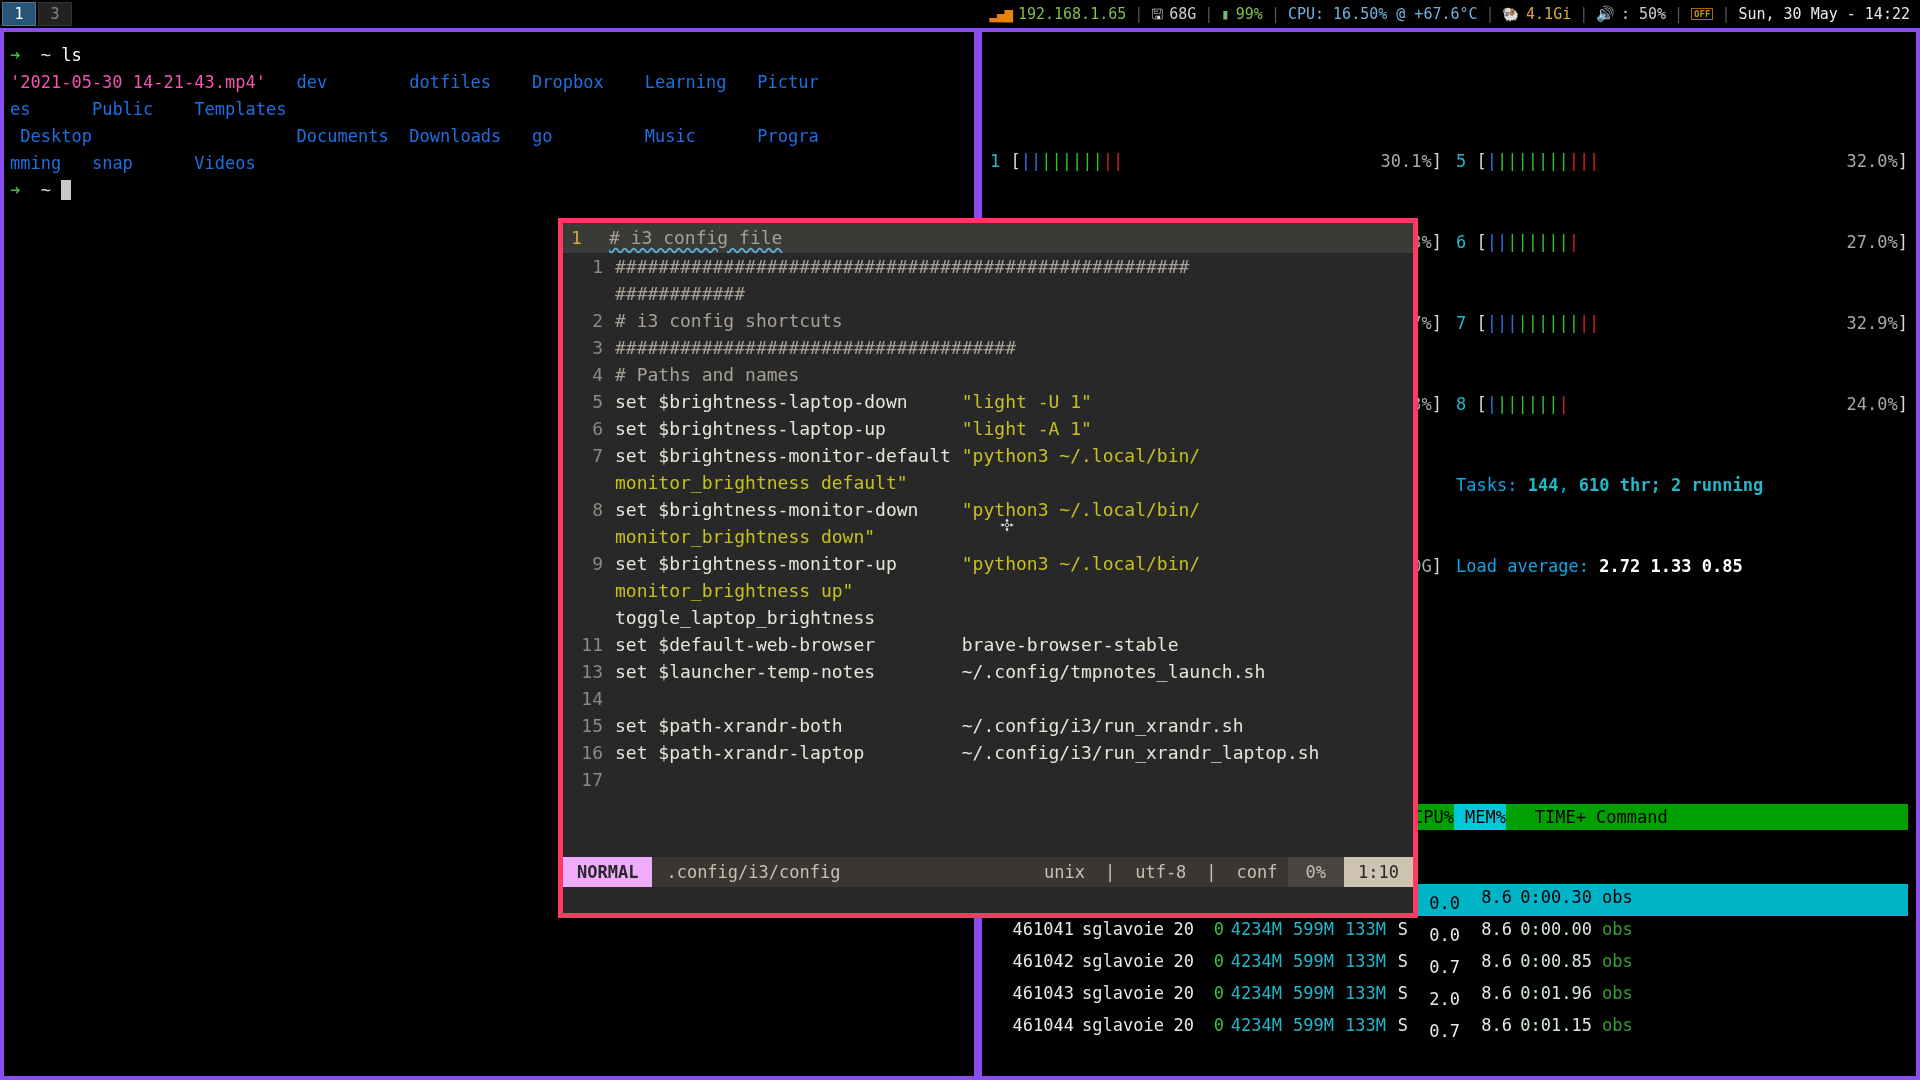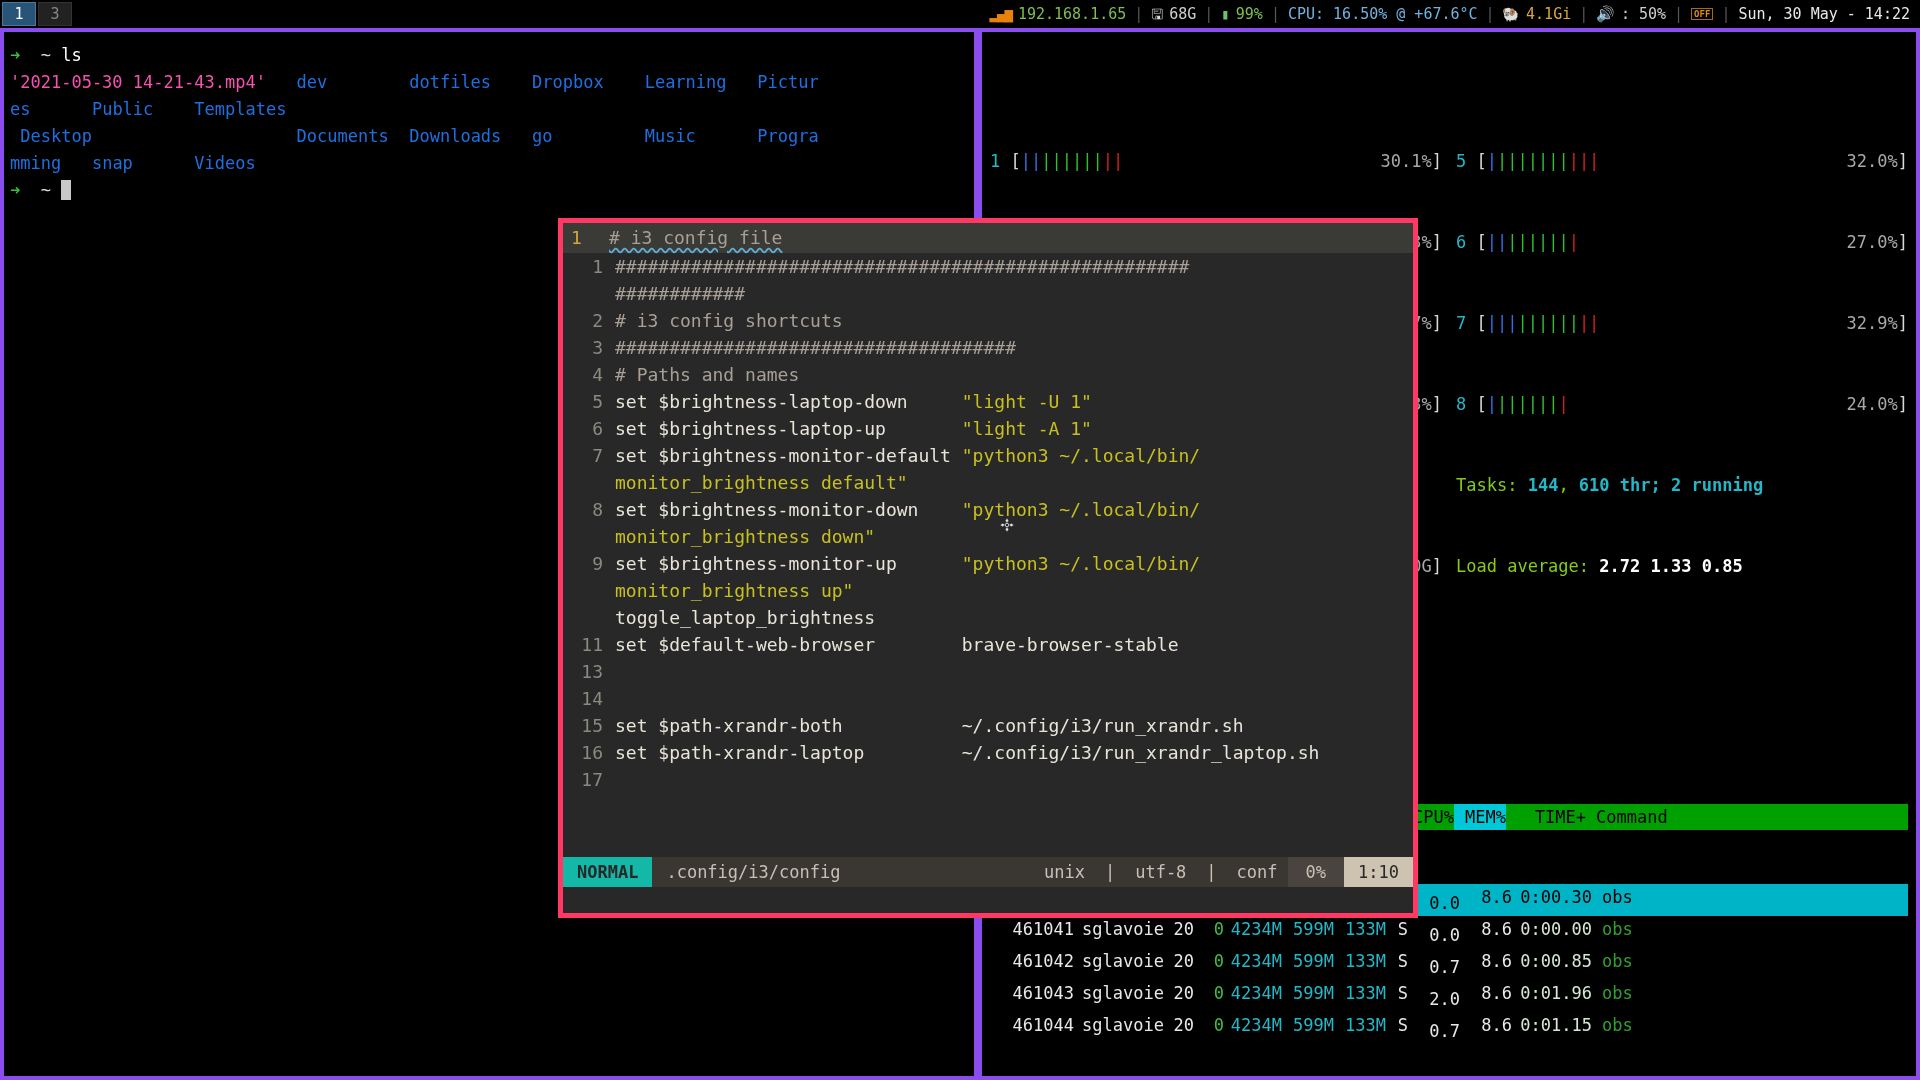--- a/index.html
+++ b/index.html
@@ -89,21 +89,21 @@
   .m-label { color: #23b8c8; }
   .m-brk { color: #d8d8d8; }
   .m-bar { letter-spacing: 0px; }
   .bar-low { color: #2fbf2f; }
   .bar-kern { color: #d02020; }
   .bar-blue { color: #2f6fe8; }
   .bar-yellow { color: #d8d83a; }
   .m-pct { color: #a8a8a8; margin-left: auto; }
   .m-val { color: #d8d83a; }
   .m-grey { color: #a8a8a8; }
-  .stat-label { color: #84cc16; }
+  .stat-label { color: #0ea5e9; }
   .stat-val { color: #23b8c8; font-weight: bold; }
   .stat-num { color: #ffffff; font-weight: bold; }
 
   .proc-head {
     background: #00a000; color: #000000; white-space: pre; font-size: 17px;
     line-height: 26px; display: flex;
   }
   .proc-head .sortcol { background: #00c8d8; }
   .proc-row { white-space: pre; font-size: 17px; line-height: 26px; display: flex; }
   .proc-row.selected { background: #00b4c8; }
@@ -142,21 +142,21 @@
   .cmt { color: #a8a096; }
   .kw  { color: #e8e4d8; }
   .str { color: #c8c020; }
   .spell { text-decoration: underline wavy #5fafd7; text-underline-offset: 3px; }
 
   .ed-status {
     position: absolute; left: 0; right: 0; bottom: 26px; height: 30px;
     display: flex; align-items: center; font-size: 17px;
     background: #3a3632; color: #c8c0b4;
   }
-  .st-mode { background: #14b8a6; color: #282828; font-weight: bold; padding: 0 14px; line-height: 30px; }
+  .st-mode { background: #f0abfc; color: #282828; font-weight: bold; padding: 0 14px; line-height: 30px; }
   .st-file { padding: 0 14px; }
   .st-right { margin-left: auto; display: flex; align-items: center; }
   .st-meta { padding: 0 10px; }
   .st-pct { background: #4a4440; padding: 0 18px; line-height: 30px; }
   .st-pos { background: #cdc3b0; color: #282828; padding: 0 14px; line-height: 30px; }
   .ed-bottom-pad { position: absolute; left:0; right:0; bottom:0; height: 26px; background: #282828; }
 
   .mouse-cursor {
     position: absolute; left: 1000px; top: 518px; z-index: 60;
     width: 14px; height: 14px; pointer-events: none;
@@ -283,21 +283,21 @@
           <div class="ed-line"><span class="ln">5</span><span class="code"><span class="kw">set $brightness-laptop-down     </span><span class="str">"light -U 1"</span></span></div>
           <div class="ed-line"><span class="ln">6</span><span class="code"><span class="kw">set $brightness-laptop-up       </span><span class="str">"light -A 1"</span></span></div>
           <div class="ed-line"><span class="ln">7</span><span class="code"><span class="kw">set $brightness-monitor-default </span><span class="str">"python3 ~/.local/bin/</span></span></div>
           <div class="ed-line"><span class="ln blank">&nbsp;</span><span class="code"><span class="str">monitor_brightness default"</span></span></div>
           <div class="ed-line"><span class="ln">8</span><span class="code"><span class="kw">set $brightness-monitor-down    </span><span class="str">"python3 ~/.local/bin/</span></span></div>
           <div class="ed-line"><span class="ln blank">&nbsp;</span><span class="code"><span class="str">monitor_brightness down"</span></span></div>
           <div class="ed-line"><span class="ln">9</span><span class="code"><span class="kw">set $brightness-monitor-up      </span><span class="str">"python3 ~/.local/bin/</span></span></div>
           <div class="ed-line"><span class="ln blank">&nbsp;</span><span class="code"><span class="str">monitor_brightness up"</span></span></div>
           <div class="ed-line"><span class="ln blank">&nbsp;</span><span class="code"><span class="kw">toggle_laptop_brightness</span></span></div>
           <div class="ed-line"><span class="ln">11</span><span class="code"><span class="kw">set $default-web-browser        </span><span class="kw">brave-browser-stable</span></span></div>
-          <div class="ed-line"><span class="ln">13</span></div>
+          <div class="ed-line"><span class="ln">13</span><span class="code"><span class="kw">set $launcher-temp-notes        </span><span class="kw">~/.config/tmpnotes_launch.sh</span></span></div>
           <div class="ed-line"><span class="ln">14</span></div>
           <div class="ed-line"><span class="ln">15</span><span class="code"><span class="kw">set $path-xrandr-both           </span><span class="kw">~/.config/i3/run_xrandr.sh</span></span></div>
           <div class="ed-line"><span class="ln">16</span><span class="code"><span class="kw">set $path-xrandr-laptop         </span><span class="kw">~/.config/i3/run_xrandr_laptop.sh</span></span></div>
           <div class="ed-line"><span class="ln">17</span></div>
         </div>
 
       <div class="ed-status">
         <span class="st-mode">NORMAL</span>
         <span class="st-file">.config/i3/config</span>
         <span class="st-right">

